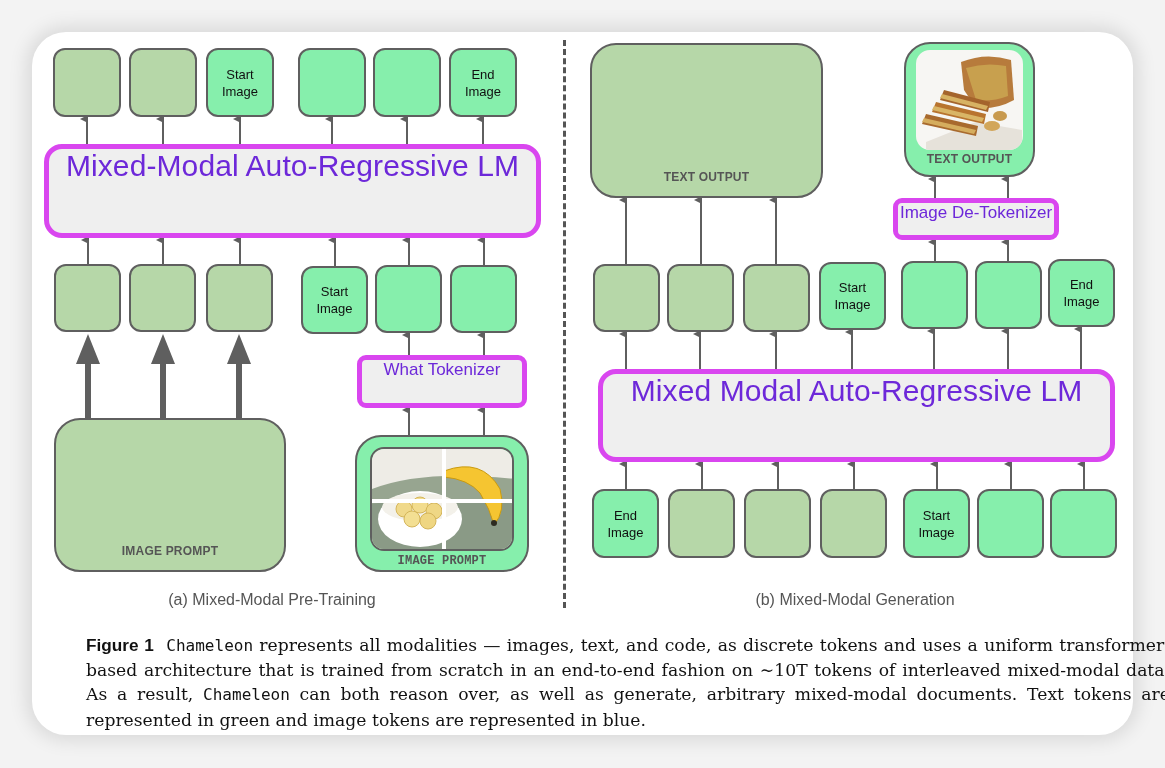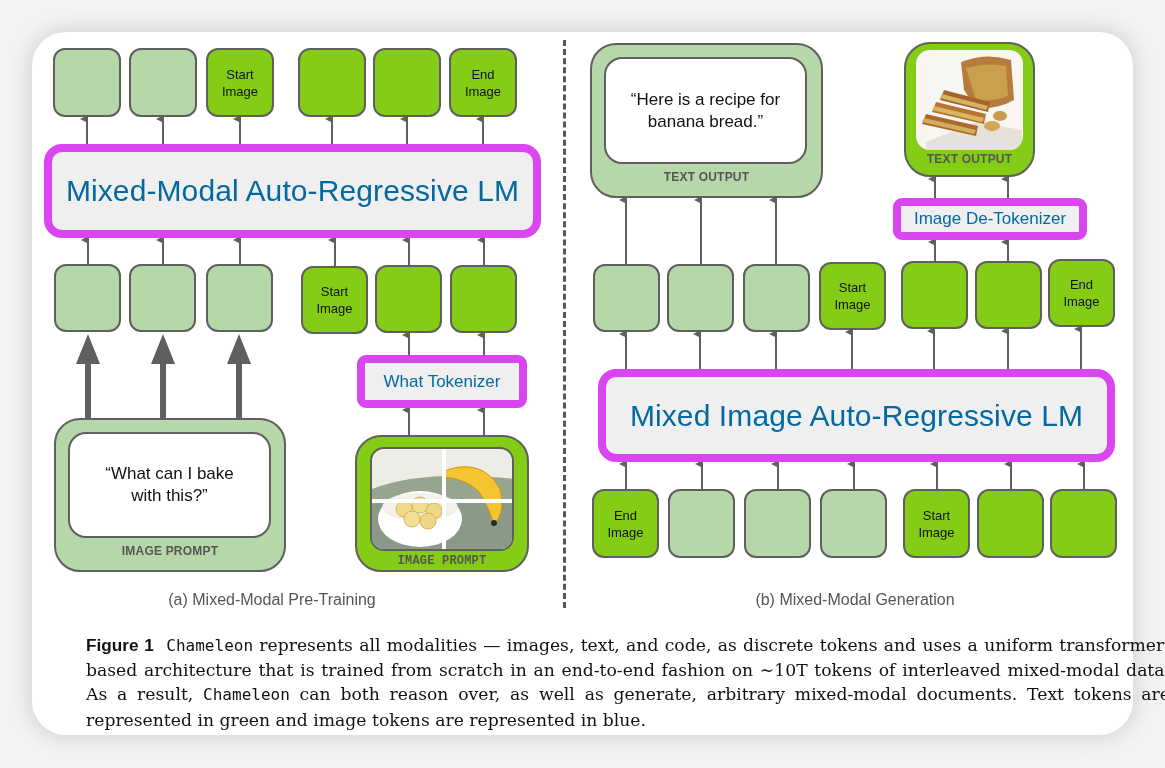--- a/index.html
+++ b/index.html
@@ -12,23 +12,23 @@
     background:#ffffff; border-radius:34px;
     box-shadow:0 0 18px 6px rgba(0,0,0,0.10);
   }
   .abs { position:absolute; box-sizing:border-box; }
   .tok {
     border:2px solid #5f5f5f; border-radius:12px;
     display:flex; align-items:center; justify-content:center; text-align:center;
     font-size:13px; line-height:17px; color:#111;
   }
   .green { background:#b6d7a8; }
-  .blue { background:#84cc16; }
-  .gray { background:#efefef; border:8px solid #d946ef; border-radius:14px;
-    display:flex; align-items:center; justify-content:center; color:#0369a1; }
+  .blue { background:#86efac; }
+  .gray { background:#efefef; border:5px solid #d946ef; border-radius:14px;
+    display:flex; justify-content:center; color:#6d28d9; }
   .lm { font-size:30px; letter-spacing:0.1px; border-radius:18px; }
   .tokenizer { font-size:17px; border-radius:9px; }
   .container { border:2px solid #5f5f5f; border-radius:26px; }
   .inner-white { background:#fff; border:2px solid #5f5f5f; border-radius:18px;
     display:flex; align-items:center; justify-content:center; text-align:center;
     font-size:17px; line-height:22px; color:#111; }
   .ctlabel { font-weight:bold; font-size:12px; color:#555; text-align:center; letter-spacing:0.2px; }
   .panel-caption { font-size:16px; color:#555; text-align:center; }
   .divider { border-left:3px dashed #555; }
   svg.arrows { position:absolute; left:0; top:0; }
@@ -127,23 +127,20 @@
       </div>
       <div class="abs tok blue" style="left: 375px; top: 265px; width: 67px; height: 68px;"></div>
       <div class="abs tok blue" style="left: 450px; top: 265px; width: 67px; height: 68px;"></div>
     </div>
 
   <div class="abs gray tokenizer" style="left:357px;top:355px;width:170px;height:53px;">
     <span>What Tokenizer</span>
   </div>
 
   <div class="abs container green" style="left:54px;top:418px;width:232px;height:154px;">
-    <div class="abs inner-white" style="left:12px;top:12px;width:203px;height:106px;padding:0 22px;">
-      <span>“What can I bake with this?”</span>
-    </div>
     <div class="abs ctlabel" style="left:0;top:124px;width:228px;">IMAGE PROMPT</div>
   </div>
 
   <div class="abs container blue" style="left:355px;top:435px;width:174px;height:137px;font-family:Liberation Mono, monospace;">
     <div class="photo" style="left:13px;top:10px;width:144px;height:104px;border:2px solid #5f5f5f;box-sizing:border-box;">
       <svg width="144" height="104" viewBox="0 0 144 104">
         <rect width="144" height="104" fill="#eeece6"></rect>
         <path d="M0,40 Q50,20 144,30 L144,104 L0,104 Z" fill="#97a590"></path>
         <path d="M0,55 Q60,45 144,55 L144,104 L0,104 Z" fill="#8a9a86"></path>
         <ellipse cx="48" cy="70" rx="42" ry="28" fill="#ffffff"></ellipse>
@@ -163,23 +160,20 @@
   </div>
 
   <div class="abs panel-caption" style="left:42px;top:591px;width:460px;">(a) Mixed-Modal Pre-Training</div>
 </div>
 
 <div class="abs divider" style="left:563px;top:40px;height:568px;width:0;"></div>
 
 <div>
 
   <div class="abs container green" style="left:590px;top:43px;width:233px;height:155px;">
-    <div class="abs inner-white" style="left:12px;top:12px;width:203px;height:107px;padding:0 18px;">
-      <span>“Here is a recipe for banana bread.”</span>
-    </div>
     <div class="abs ctlabel" style="left:0;top:125px;width:229px;">TEXT OUTPUT</div>
   </div>
 
   <div class="abs container blue" style="left:904px;top:42px;width:131px;height:135px;">
     <div class="photo" style="left:10px;top:6px;width:107px;height:100px;">
       <svg width="107" height="100" viewBox="0 0 107 100">
         <rect width="107" height="100" fill="#f7f6f3"></rect>
         <path d="M10,92 L60,72 L106,80 L106,100 L10,100 Z" fill="#e6e2da"></path>
         <path d="M45,12 Q70,2 95,10 L98,50 Q80,60 60,58 L48,40 Z" fill="#b77b3c"></path>
         <path d="M50,18 Q70,12 90,16 L92,46 Q76,52 60,50 Z" fill="#c8a04e"></path>
@@ -189,40 +183,40 @@
         <path d="M26,44 L72,56 L70,60 L24,48 Z" fill="#d7b263"></path>
         <path d="M18,56 L68,68 L66,72 L16,60 Z" fill="#d9b566"></path>
         <path d="M8,68 L60,80 L58,84 L6,72 Z" fill="#d5ad5e"></path>
         <ellipse cx="84" cy="66" rx="7" ry="5" fill="#c89a4e"></ellipse>
         <ellipse cx="76" cy="76" rx="8" ry="5" fill="#d2a65a"></ellipse>
       </svg>
     </div>
     <div class="abs ctlabel" style="left:0;top:108px;width:127px;">TEXT OUTPUT</div>
   </div>
 
-  <div class="abs gray tokenizer" style="left:893px;top:198px;width:194px;height:42px;">
+  <div class="abs gray tokenizer" style="left:893px;top:198px;width:166px;height:42px;">
     <span>Image De-Tokenizer</span>
   </div>
 
   <div id="b-mid">
       <div class="abs tok green" style="left: 593px; top: 264px; width: 67px; height: 68px;"></div>
       <div class="abs tok green" style="left: 667px; top: 264px; width: 67px; height: 68px;"></div>
       <div class="abs tok green" style="left: 743px; top: 264px; width: 67px; height: 68px;"></div>
       <div class="abs tok blue" style="left: 819px; top: 262px; width: 67px; height: 68px;">
         <span style="width: 44px;">Start Image</span>
       </div>
       <div class="abs tok blue" style="left: 901px; top: 261px; width: 67px; height: 68px;"></div>
       <div class="abs tok blue" style="left: 975px; top: 261px; width: 67px; height: 68px;"></div>
       <div class="abs tok blue" style="left: 1048px; top: 259px; width: 67px; height: 68px;">
         <span style="width: 44px;">End Image</span>
       </div>
     </div>
 
   <div class="abs gray lm" style="left:598px;top:369px;width:517px;height:93px;">
-    <span>Mixed Image Auto-Regressive LM</span>
+    <span>Mixed Modal Auto-Regressive LM</span>
   </div>
 
   <div id="b-bottom">
       <div class="abs tok blue" style="left: 592px; top: 489px; width: 67px; height: 69px;">
         <span style="width: 44px;">End Image</span>
       </div>
       <div class="abs tok green" style="left: 668px; top: 489px; width: 67px; height: 69px;"></div>
       <div class="abs tok green" style="left: 744px; top: 489px; width: 67px; height: 69px;"></div>
       <div class="abs tok green" style="left: 820px; top: 489px; width: 67px; height: 69px;"></div>
       <div class="abs tok blue" style="left: 903px; top: 489px; width: 67px; height: 69px;">

